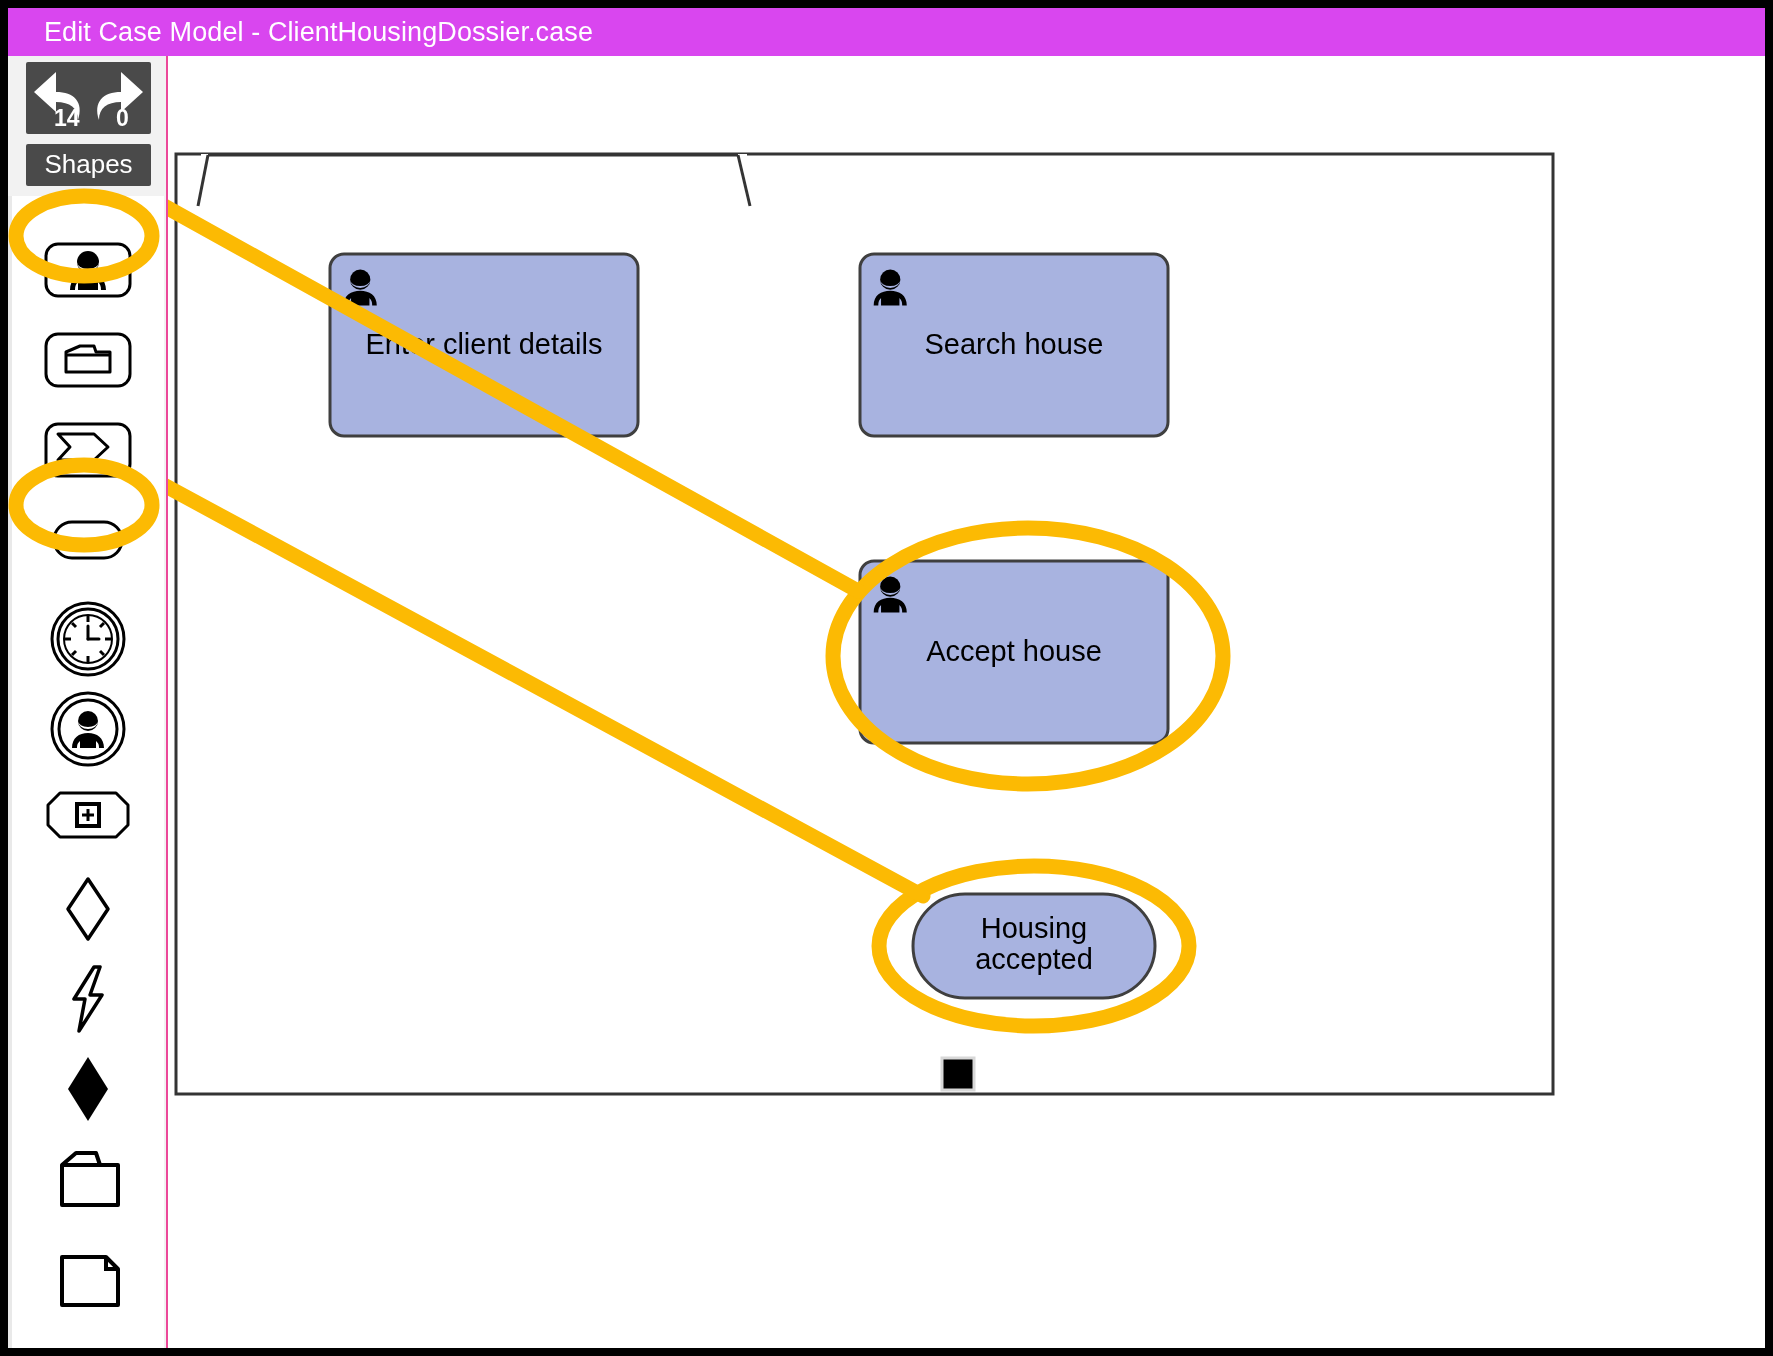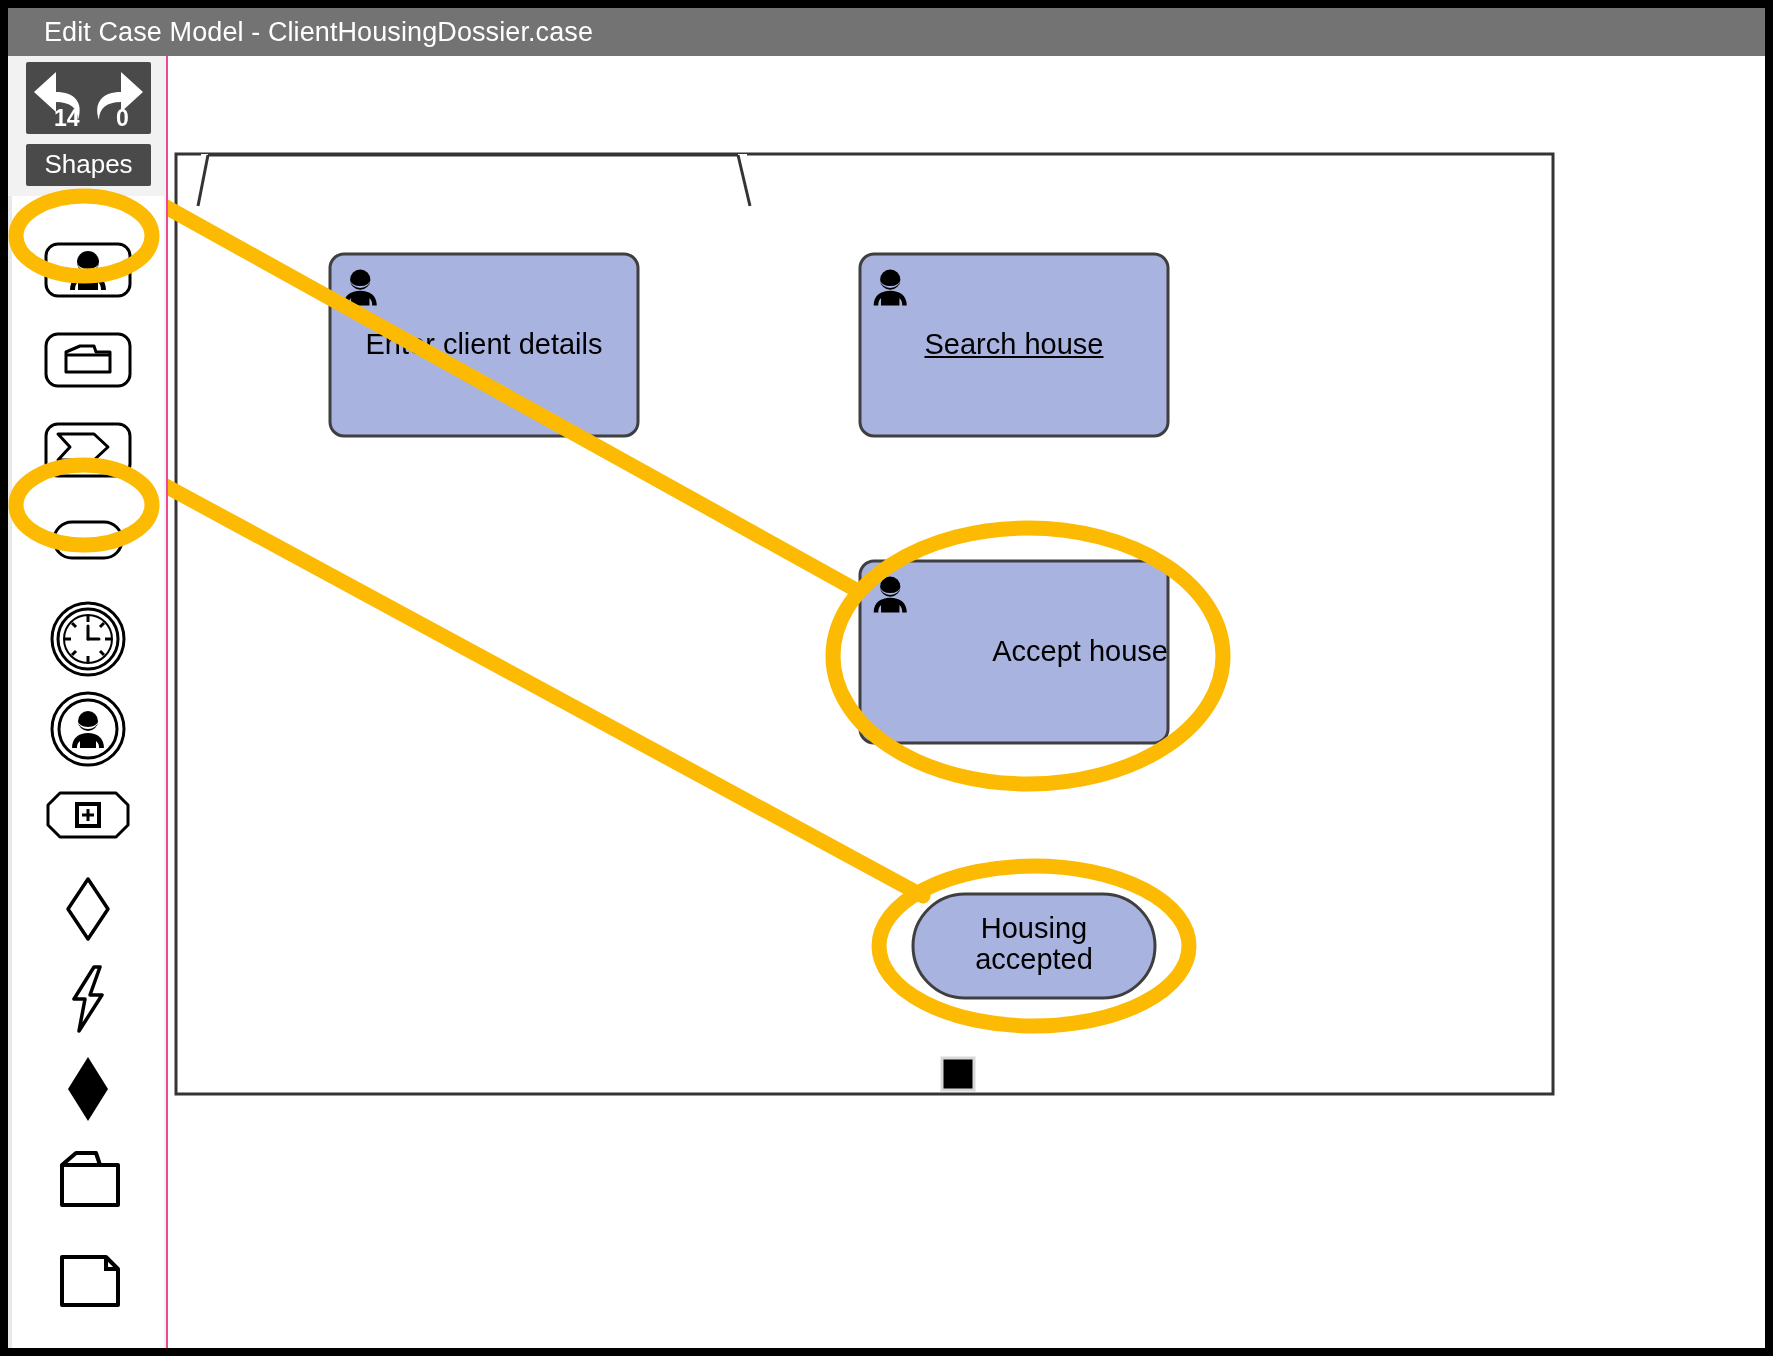--- a/index.html
+++ b/index.html
@@ -23,21 +23,21 @@
     background: #ffffff;
     overflow: hidden;
   }
 
   
   #titlebar {
     position: absolute;
     left: 0; top: 0;
     width: 1757px;
     height: 48px;
-    background: #737373;
+    background: #d946ef;
     color: #ffffff;
   }
   #titlebar-text {
     position: absolute;
     left: 36px;
     top: 9px;
     font-size: 27px;
     letter-spacing: 0.1px;
     white-space: nowrap;
   }
@@ -341,23 +341,23 @@
         <rect x="745" y="838" width="242" height="104" rx="52" ry="52" fill="#a8b3e0" stroke="#3f3f3f" stroke-width="3"></rect>
       </g>
 
       <g>
         <rect x="774" y="1002" width="32" height="32" fill="#000000" stroke="#d8d8d8" stroke-width="3"></rect>
       </g>
     </svg>
 
     <div class="node-label" style="left:162px; top:273px; width:308px;">Enter client details</div>
 
-    <div class="node-label" style="left:692px; top:273px; width:308px;text-decoration:underline;">Search house</div>
-
-    <div class="node-label" style="left:692px; top:580px; width:308px;text-align:right;">Accept house</div>
+    <div class="node-label" style="left:692px; top:273px; width:308px;">Search house</div>
+
+    <div class="node-label" style="left:692px; top:580px; width:308px;">Accept house</div>
 
     <div class="node-label" style="left:745px; top:857px; width:242px; white-space:pre-line;">Housing
 accepted</div>
 
 
     <svg id="highlight-layer" width="1597" height="1292" viewBox="0 0 1597 1292">
       <g fill="none" stroke="#fcba03" stroke-width="15" stroke-linecap="round">
 
         <ellipse cx="860" cy="600" rx="195" ry="128"></ellipse>
 

